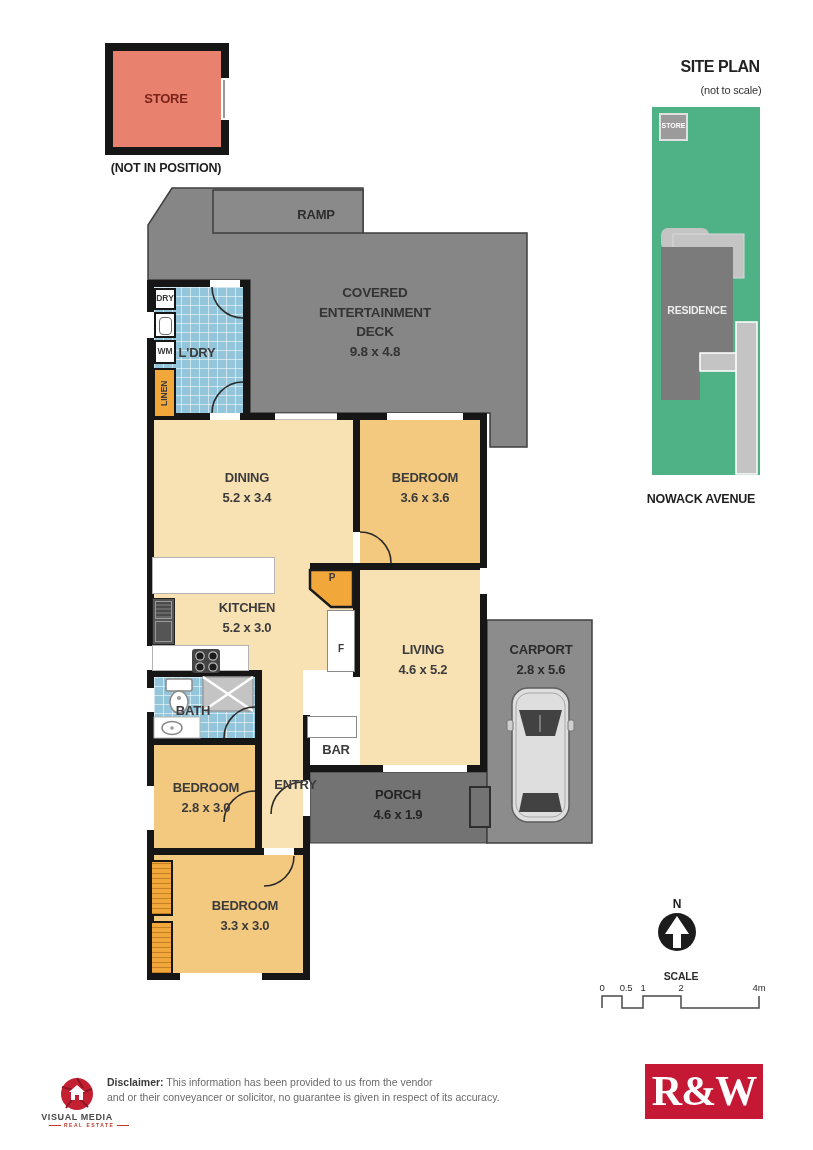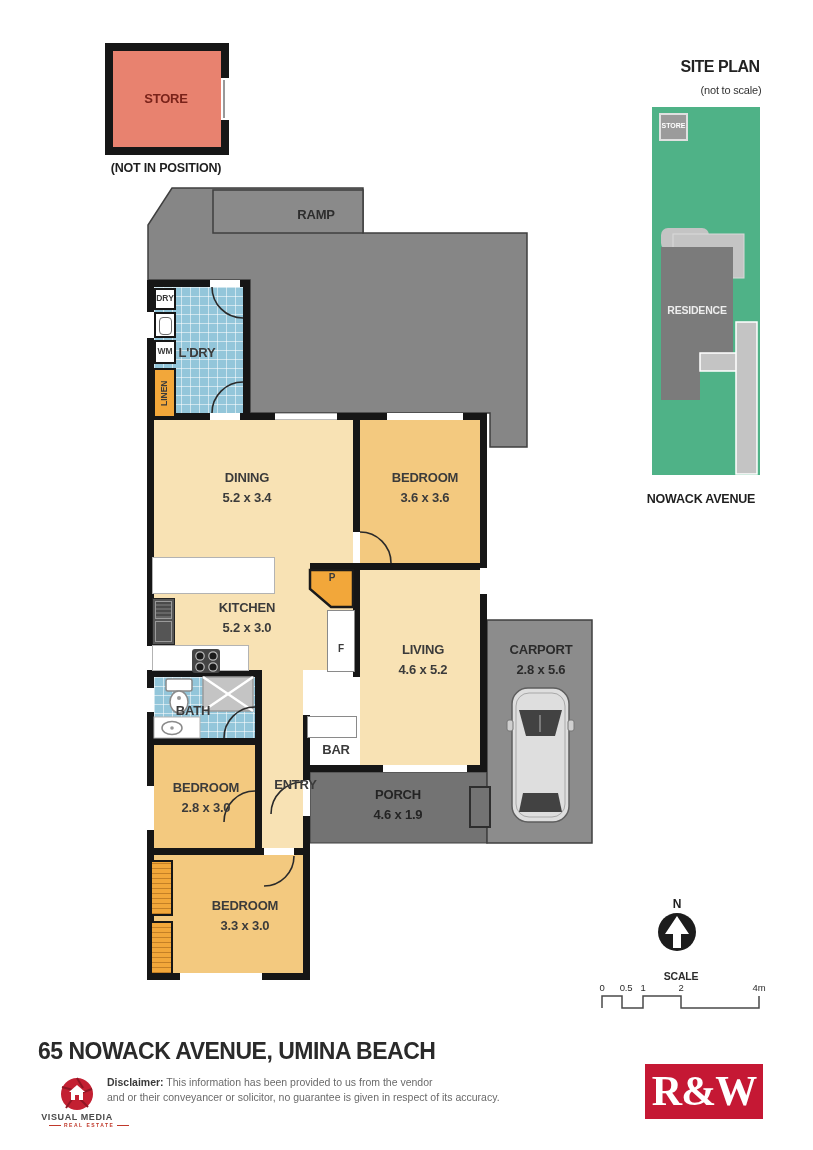--- a/index.html
+++ b/index.html
@@ -210,20 +210,26 @@
   <div class="lbl" style="left:166px;top:161px;font-size:12.5px;color:#1f1f1f;">(NOT IN POSITION)</div>
 
   <div class="lbl" style="left:720px;top:58px;font-size:16px;color:#222;letter-spacing:-0.5px;">SITE PLAN</div>
   <div class="lbl" style="left:731px;top:84px;font-size:11px;font-weight:normal;color:#333;">(not to scale)</div>
   <div class="lbl" style="left:673.5px;top:122px;font-size:7px;color:#fff;letter-spacing:0;">STORE</div>
   <div class="lbl" style="left:697px;top:304px;font-size:10.5px;color:#ededed;">RESIDENCE</div>
   <div class="lbl" style="left:701px;top:492px;font-size:12.5px;color:#1f1f1f;">NOWACK AVENUE</div>
 
   <div class="lbl room" style="left:288px;top:205px;color:#2d2d2d;margin-left:28px;">RAMP</div>
 
+  <div class="lbl room" style="left:375px;top:283px;line-height:19.5px;font-size:13.5px;color:#333;">
+    <div>COVERED</div>
+    <div>ENTERTAINMENT</div>
+    <div>DECK</div>
+    <div>9.8 x 4.8</div>
+  </div>
 
   <div class="lbl room" style="left:197px;top:343px;">L'DRY</div>
   <div class="lbl tiny" style="left:165px;top:293px;">DRY</div>
   <div class="lbl tiny" style="left:165px;top:346px;">WM</div>
   <div class="abs vert" style="left:153px;top:368px;width:23px;height:50px;z-index:60;font-size:8.5px;font-weight:bold;color:#3b3b3b;text-align:center;line-height:23px;">LINEN</div>
 
   <div class="lbl room" style="left:247px;top:468px;">
     <div>DINING</div>
     <div>5.2 x 3.4</div>
   </div>
@@ -262,21 +268,20 @@
   </div>
 
   <div class="lbl" style="left:677px;top:897px;font-size:12px;color:#1f1f1f;">N</div>
   <div class="lbl" style="left:681px;top:970px;font-size:10.5px;color:#2c2c2c;">SCALE</div>
   <div class="lbl" style="left:602px;top:982px;font-size:9.5px;font-weight:normal;color:#2c2c2c;">0</div>
   <div class="lbl" style="left:626px;top:982px;font-size:9.5px;font-weight:normal;color:#2c2c2c;">0.5</div>
   <div class="lbl" style="left:643px;top:982px;font-size:9.5px;font-weight:normal;color:#2c2c2c;">1</div>
   <div class="lbl" style="left:681px;top:982px;font-size:9.5px;font-weight:normal;color:#2c2c2c;">2</div>
   <div class="lbl" style="left:759px;top:982px;font-size:9.5px;font-weight:normal;color:#2c2c2c;">4m</div>
 
-  <div class="lbl left-align" style="left:38px;top:1038px;font-size:23px;color:#2a2a2a;letter-spacing:-0.5px;">65 NOWACK AVENUE, UMINA BEACH</div>
 
   <div class="abs disc" style="left:107px;top:1075px;z-index:60;">
     <div><b>Disclaimer:</b> <span>This information has been provided to us from the vendor</span></div>
     <div>and or their conveyancer or solicitor, no guarantee is given in respect of its accuracy.</div>
   </div>
 
   <div class="lbl" style="left:77px;top:1112px;font-size:9px;color:#4a4a4a;letter-spacing:0.6px;">VISUAL MEDIA</div>
   <div class="abs vm-tag" style="left:49px;top:1122px;z-index:60;">
     <span class="dash"></span>
     <span>REAL ESTATE</span>

